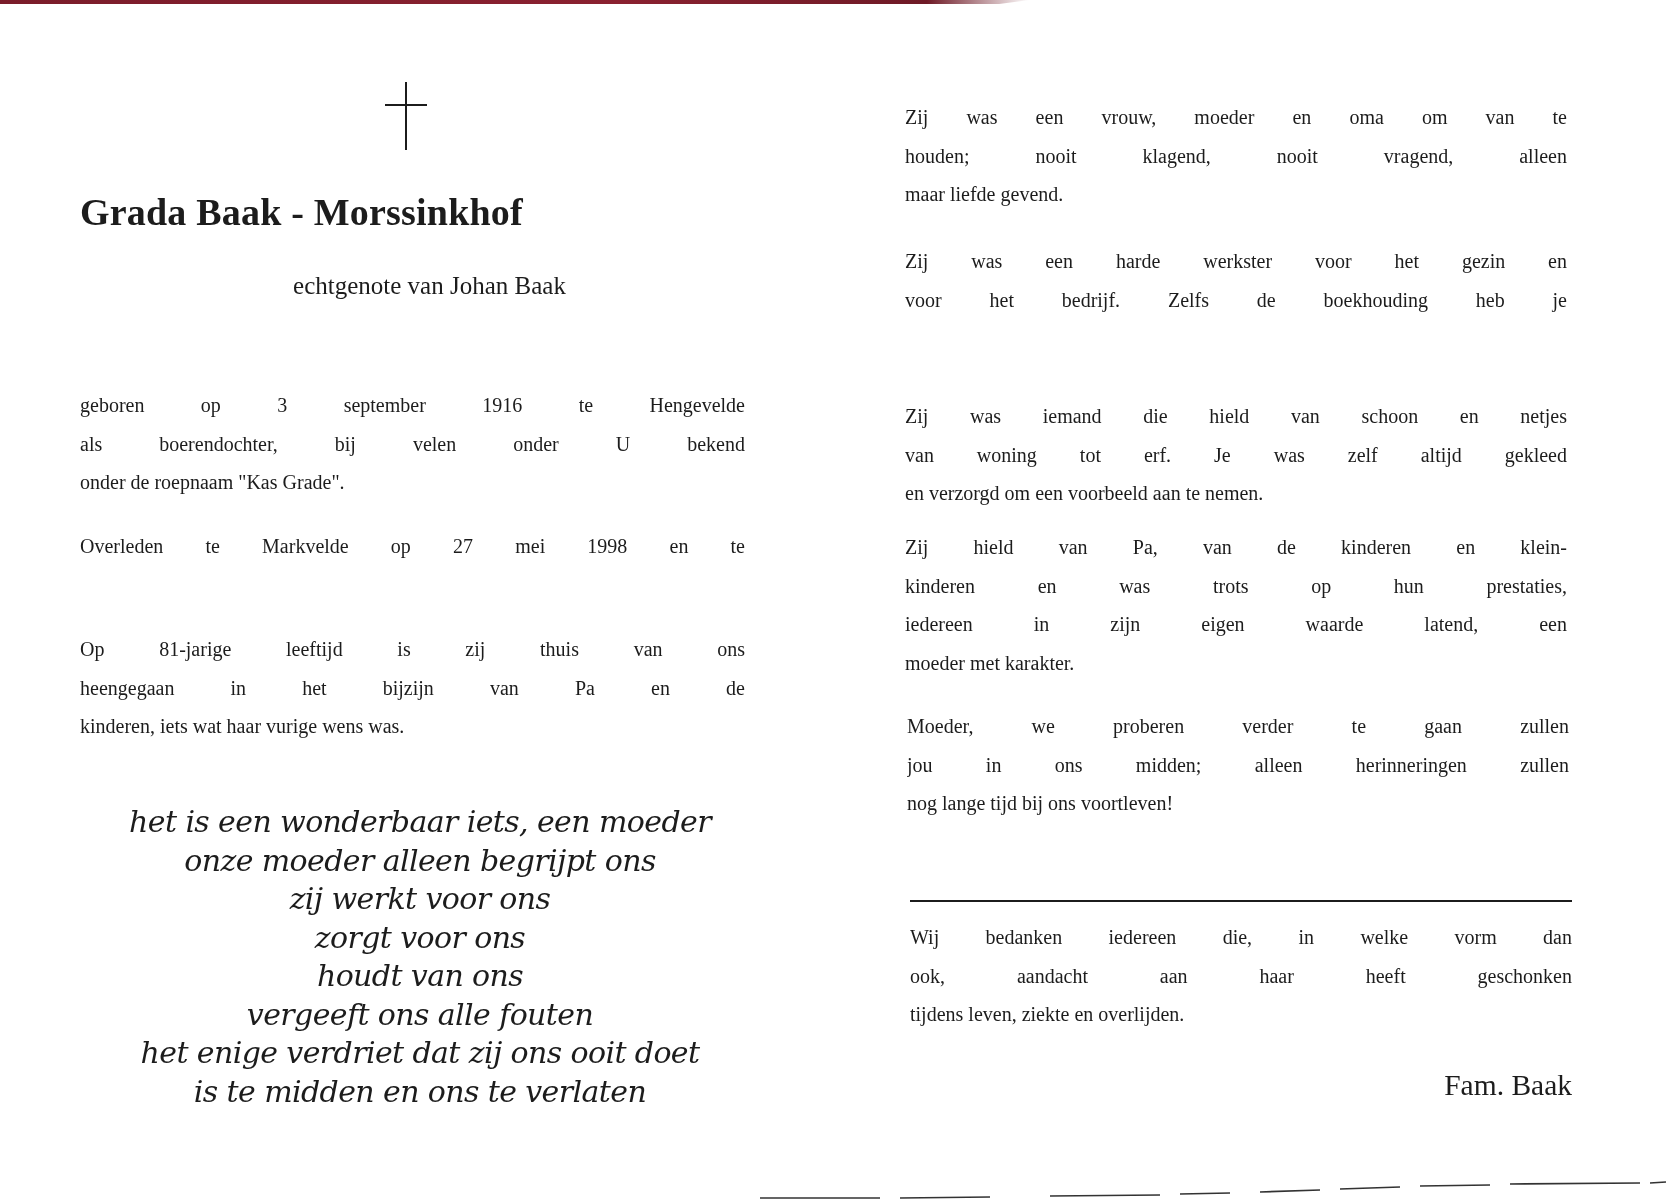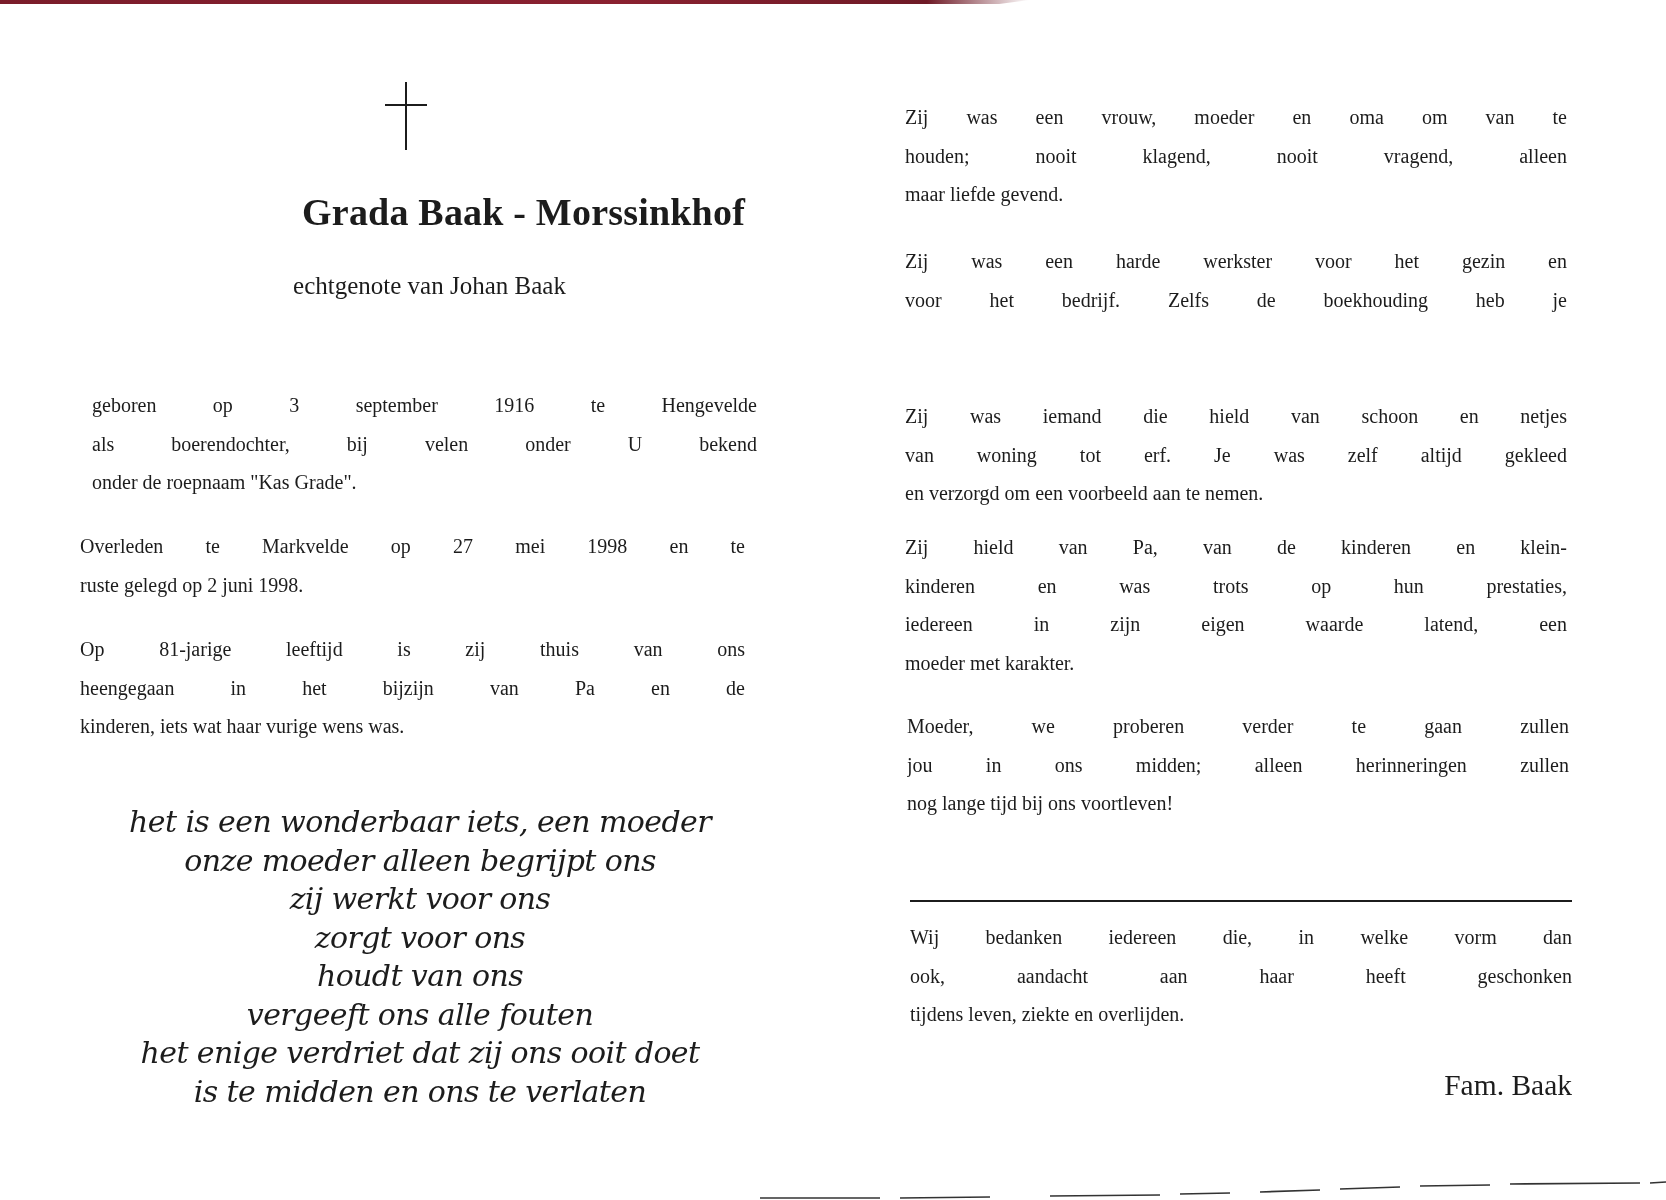--- a/index.html
+++ b/index.html
@@ -18,34 +18,34 @@
     position: absolute; left: 760px; top: 1178px; width: 906px; height: 22px;
   }
 
   .cross {
     position: absolute; left: 382px; top: 82px; width: 48px; height: 68px;
   }
   .cross .v { position: absolute; left: 23px; top: 0; width: 2px; height: 68px; background: #1c1c1c; }
   .cross .h { position: absolute; left: 3px; top: 22px; width: 42px; height: 2px; background: #1c1c1c; }
 
   .name {
-    position: absolute; left: 80px; width: 665px; top: 190px; text-align: right;
+    position: absolute; left: 80px; width: 665px; top: 190px; text-align: left;
     font-weight: bold; font-size: 38px; letter-spacing: 0.2px;
   }
   .spouse {
     position: absolute; left: 97px; width: 665px; top: 272px; text-align: center;
     font-size: 25px;
   }
   .para {
     position: absolute; font-size: 20px; line-height: 38.5px; text-align: justify;
     text-align-last: left; margin: 0;
   }
   .para .ln { display: block; text-align: justify; text-align-last: justify; white-space: nowrap; }
   .para .ln.last { text-align-last: left; }
-  .p1 { left: 92px; top: 386px; width: 665px; }
+  .p1 { left: 80px; top: 386px; width: 665px; }
   .p2 { left: 80px; top: 527px; width: 665px; }
   .p3 { left: 80px; top: 630px; width: 665px; }
 
   .poem {
     position: absolute; left: 100px; top: 803px; width: 640px; text-align: center;
     font-style: italic; font-size: 30px; line-height: 38.5px;
     font-family: "DejaVu Serif", "Liberation Serif", serif; letter-spacing: -0.6px;
   }
   .poem .ln { display: block; }
 
@@ -81,21 +81,20 @@
 <div class="spouse">echtgenote van Johan Baak</div>
 
 <p class="para p1">
   <span class="ln" style="white-space: normal; height: 38.5px; overflow: hidden;">geboren op 3 september 1916 te Hengevelde</span>
   <span class="ln" style="white-space: normal; height: 38.5px; overflow: hidden;">als boerendochter, bij velen onder U bekend</span>
   <span class="ln last">onder de roepnaam "Kas Grade".</span>
 </p>
 
 <p class="para p2">
   <span class="ln" style="white-space: normal; height: 38.5px; overflow: hidden;">Overleden te Markvelde op 27 mei 1998 en te</span>
-  <span class="ln last">ruste gelegd op 2 juni 1998.</span>
 </p>
 
 <p class="para p3">
   <span class="ln" style="white-space: normal; height: 38.5px; overflow: hidden;">Op 81-jarige leeftijd is zij thuis van ons</span>
   <span class="ln" style="white-space: normal; height: 38.5px; overflow: hidden;">heengegaan in het bijzijn van Pa en de</span>
   <span class="ln last">kinderen, iets wat haar vurige wens was.</span>
 </p>
 
 <div class="poem">
   <span class="ln">het is een wonderbaar iets, een moeder</span>

